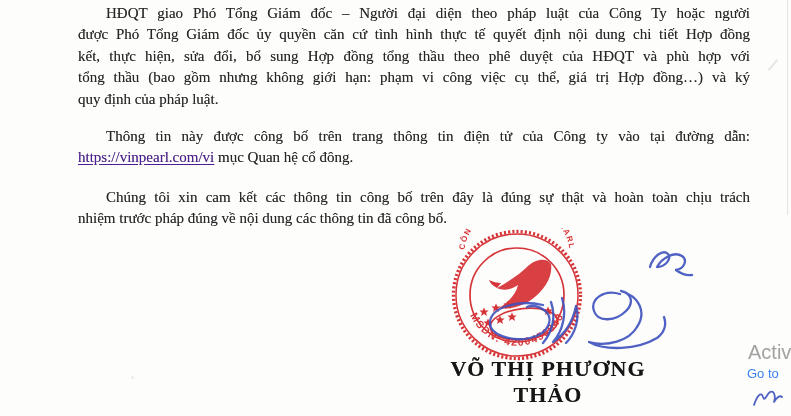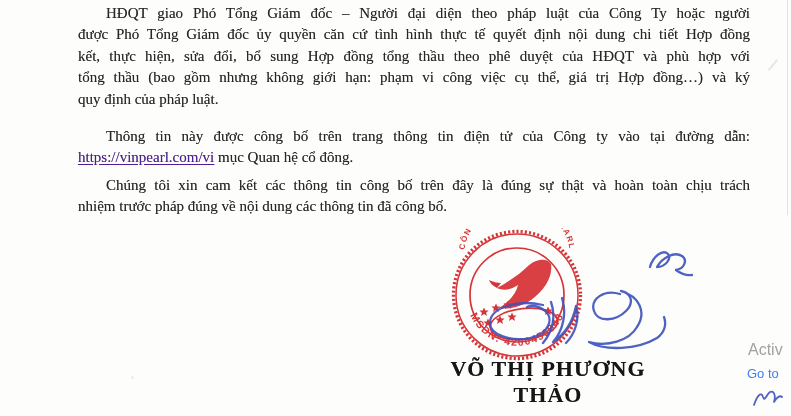--- a/index.html
+++ b/index.html
@@ -31,21 +31,21 @@
     text-align:center;font-weight:bold;font-size:22px;letter-spacing:1px;
     color:#161616;z-index:3;text-shadow:0 0 .5px rgba(40,40,40,.6);
   }
   
   .seal-svg{position:absolute;left:447px;top:228px;width:140px;height:134px;z-index:2;opacity:.93;}
   .ink-svg{position:absolute;left:0;top:0;width:791px;height:416px;z-index:4;pointer-events:none;}
   
   .wm1{
     position:absolute;left:748px;top:341px;z-index:5;
     font-family:"Liberation Sans","DejaVu Sans",sans-serif;
-    font-size:16px;color:#a2a2a2;white-space:nowrap;
+    font-size:20px;color:#a2a2a2;white-space:nowrap;
   }
   .wm2{
     position:absolute;left:747px;top:366px;z-index:5;
     font-family:"Liberation Sans","DejaVu Sans",sans-serif;
     font-size:13px;color:#3b82f6;white-space:nowrap;
   }
   
   .scan-edge{position:absolute;left:787px;top:0;width:1px;height:215px;background:#e2dfda;opacity:.85;}
   .smudge{position:absolute;left:772px;top:58px;width:2px;height:14px;background:#dcdcdc;transform:rotate(40deg);opacity:.7;border-radius:2px;}
   .speck{position:absolute;left:131px;top:376px;width:3px;height:3px;background:#ececec;border-radius:50%;}
@@ -61,21 +61,21 @@
     <div class="jline">kết, thực hiện, sửa đổi, bổ sung Hợp đồng tổng thầu theo phê duyệt của HĐQT và phù hợp với</div>
     <div class="jline">tổng thầu (bao gồm nhưng không giới hạn: phạm vi công việc cụ thể, giá trị Hợp đồng…) và ký</div>
     <div class="lline">quy định của pháp luật.</div>
   </div>
 
   <div class="doc-par" style="top:126px;">
     <div class="jline indent">Thông tin này được công bố trên trang thông tin điện tử của Công ty vào tại đường dẫn:</div>
     <div class="lline"><a href="#" class="doc-link">https://vinpearl.com/vi</a><span> mục Quan hệ cổ đông.</span></div>
   </div>
 
-  <div class="doc-par" style="top:175px;">
+  <div class="doc-par" style="top:187px;">
     <div class="jline indent">Chúng tôi xin cam kết các thông tin công bố trên đây là đúng sự thật và hoàn toàn chịu trách</div>
     <div class="lline">nhiệm trước pháp đúng về nội dung các thông tin đã công bố.</div>
   </div>
 
   <div class="sig-heading">
   </div>
 
   <svg class="seal-svg" viewBox="0 0 140 134">
     <defs>
       <polygon id="star" points="0,-4.6 1.4,-1.5 4.6,-1.5 2.1,0.8 3,4 0,2 -3,4 -2.1,0.8 -4.6,-1.5 -1.4,-1.5" fill="#d3262b"></polygon>

